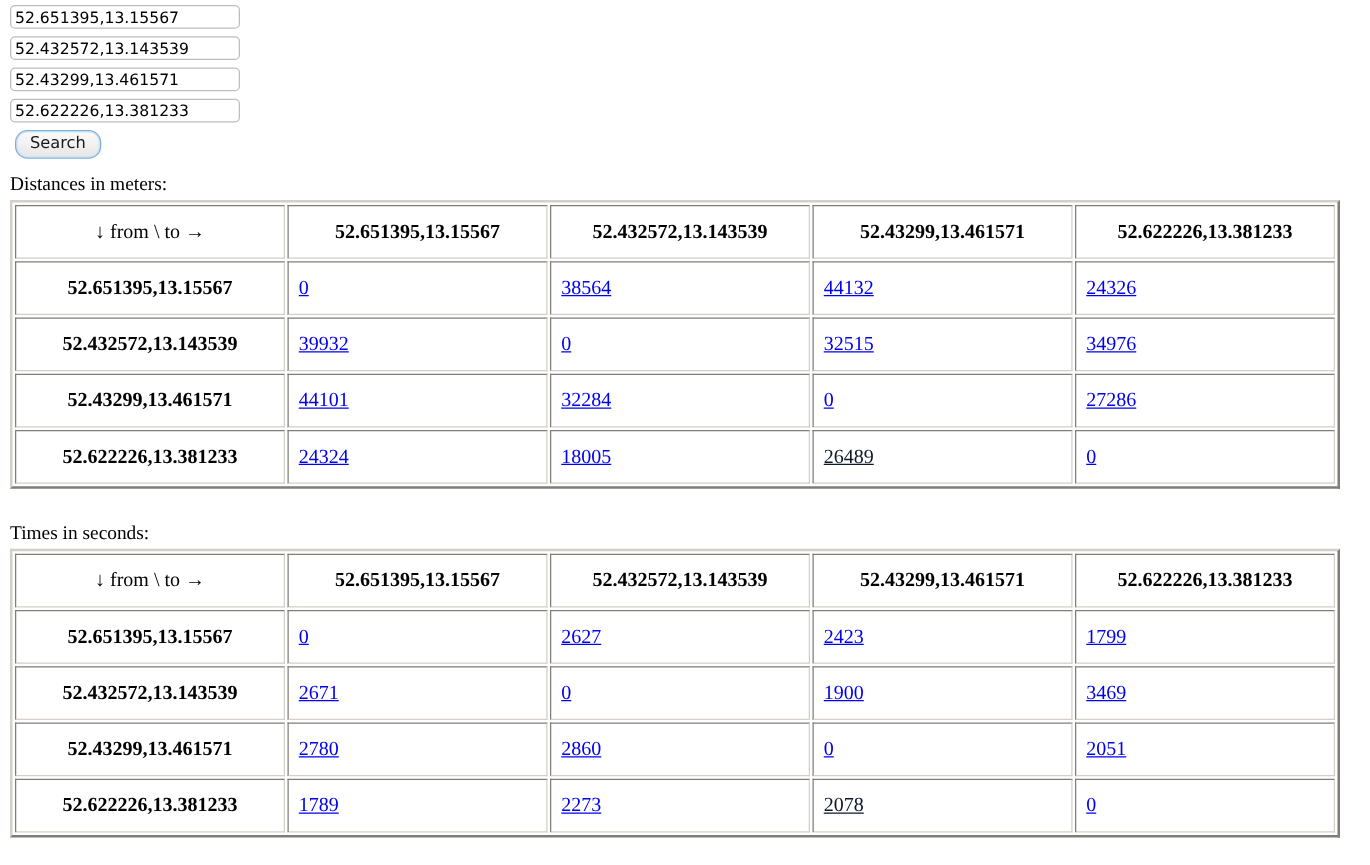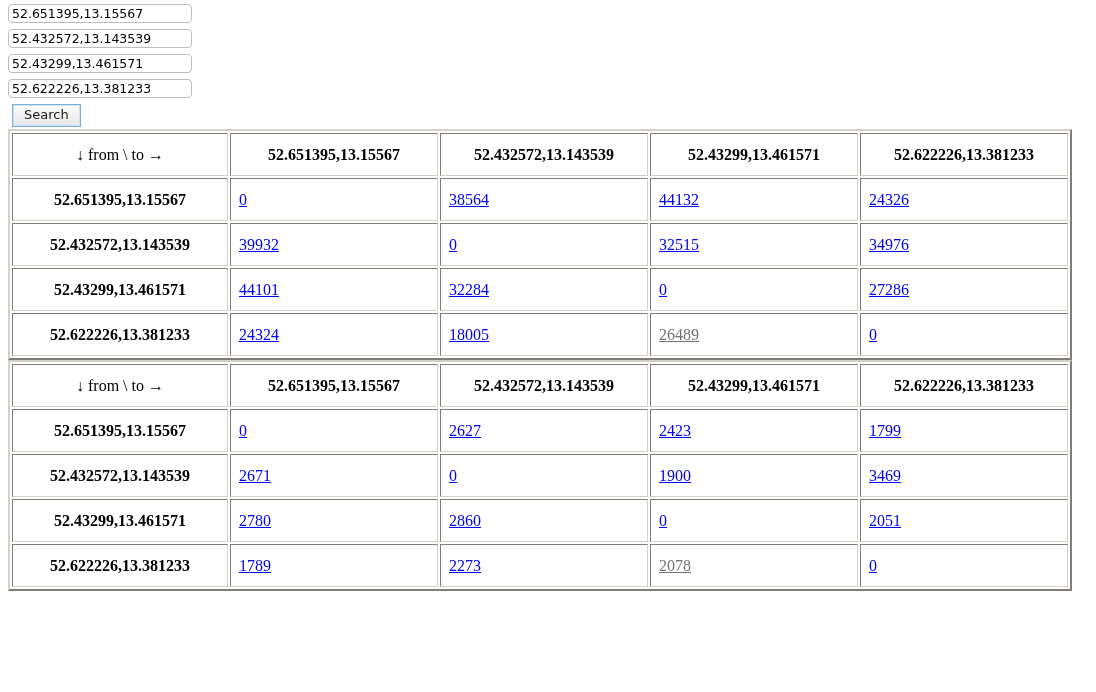--- a/index.html
+++ b/index.html
@@ -45,21 +45,21 @@
   .search-button {
     display: block;
     margin: 0 12px 0 6px;
     padding: 2px 11px 3px 11px;
     font-family: "DejaVu Sans", "Liberation Sans", sans-serif;
     font-size: 13px;
     line-height: 16px;
     color: #1a1a1a;
     background: linear-gradient(to bottom, #fbfbfb 0%, #f1f1f1 50%, #e6e6e6 100%);
     border: 1px solid #7eadd9;
-    border-radius: 0;
+    border-radius: 10px;
     box-shadow: 0 0 0 1px #cfe3f5 inset;
     cursor: pointer;
   }
 
   
   .section-label {
     font-family: "Liberation Serif", "DejaVu Serif", serif;
     font-size: 15.5px;
     line-height: 18px;
     margin: 12px 0 3px 2px;
@@ -111,39 +111,40 @@
     text-align: left;
     font-weight: normal;
     padding-left: 10px;
   }
   .cell a {
     color: #0000ee;
     text-decoration: underline;
     font-size: 16px;
   }
   .cell a.visited {
-    color: #737373;
+    color: #0f172a;
     text-align: right;
   }
 </style>
 </head>
 <body>
 
 <div class="page">
 
   <form class="search-form">
     <div id="input-list">
         <input type="text" class="coord-input" placeholder="lat,lon" value="52.651395,13.15567" style="">
         <input type="text" class="coord-input" placeholder="lat,lon" value="52.432572,13.143539" style="">
         <input type="text" class="coord-input" placeholder="lat,lon" value="52.43299,13.461571" style="">
         <input type="text" class="coord-input" placeholder="lat,lon" value="52.622226,13.381233" style="">
       </div>
     <button type="submit" class="search-button">Search</button>
   </form>
 
+  <div class="section-label">Distances in meters:</div>
 
   <table class="matrix" id="distances-table">
     <colgroup>
       <col class="c-label">
         <col class="c-data">
         <col class="c-data">
         <col class="c-data">
         <col class="c-data">
     </colgroup>
     <thead>
@@ -180,20 +181,21 @@
         <tr>
           <th class="rowhead">52.622226,13.381233</th>
           <td class="cell"><a href="#" class="">24324</a></td>
           <td class="cell"><a href="#" class="">18005</a></td>
           <td class="cell"><a href="#" class="visited">26489</a></td>
           <td class="cell"><a href="#" class="">0</a></td>
         </tr>
       </tbody>
   </table>
 
+  <div class="section-label second">Times in seconds:</div>
 
   <table class="matrix" id="times-table">
     <colgroup>
       <col class="c-label">
         <col class="c-data">
         <col class="c-data">
         <col class="c-data">
         <col class="c-data">
     </colgroup>
     <thead>

